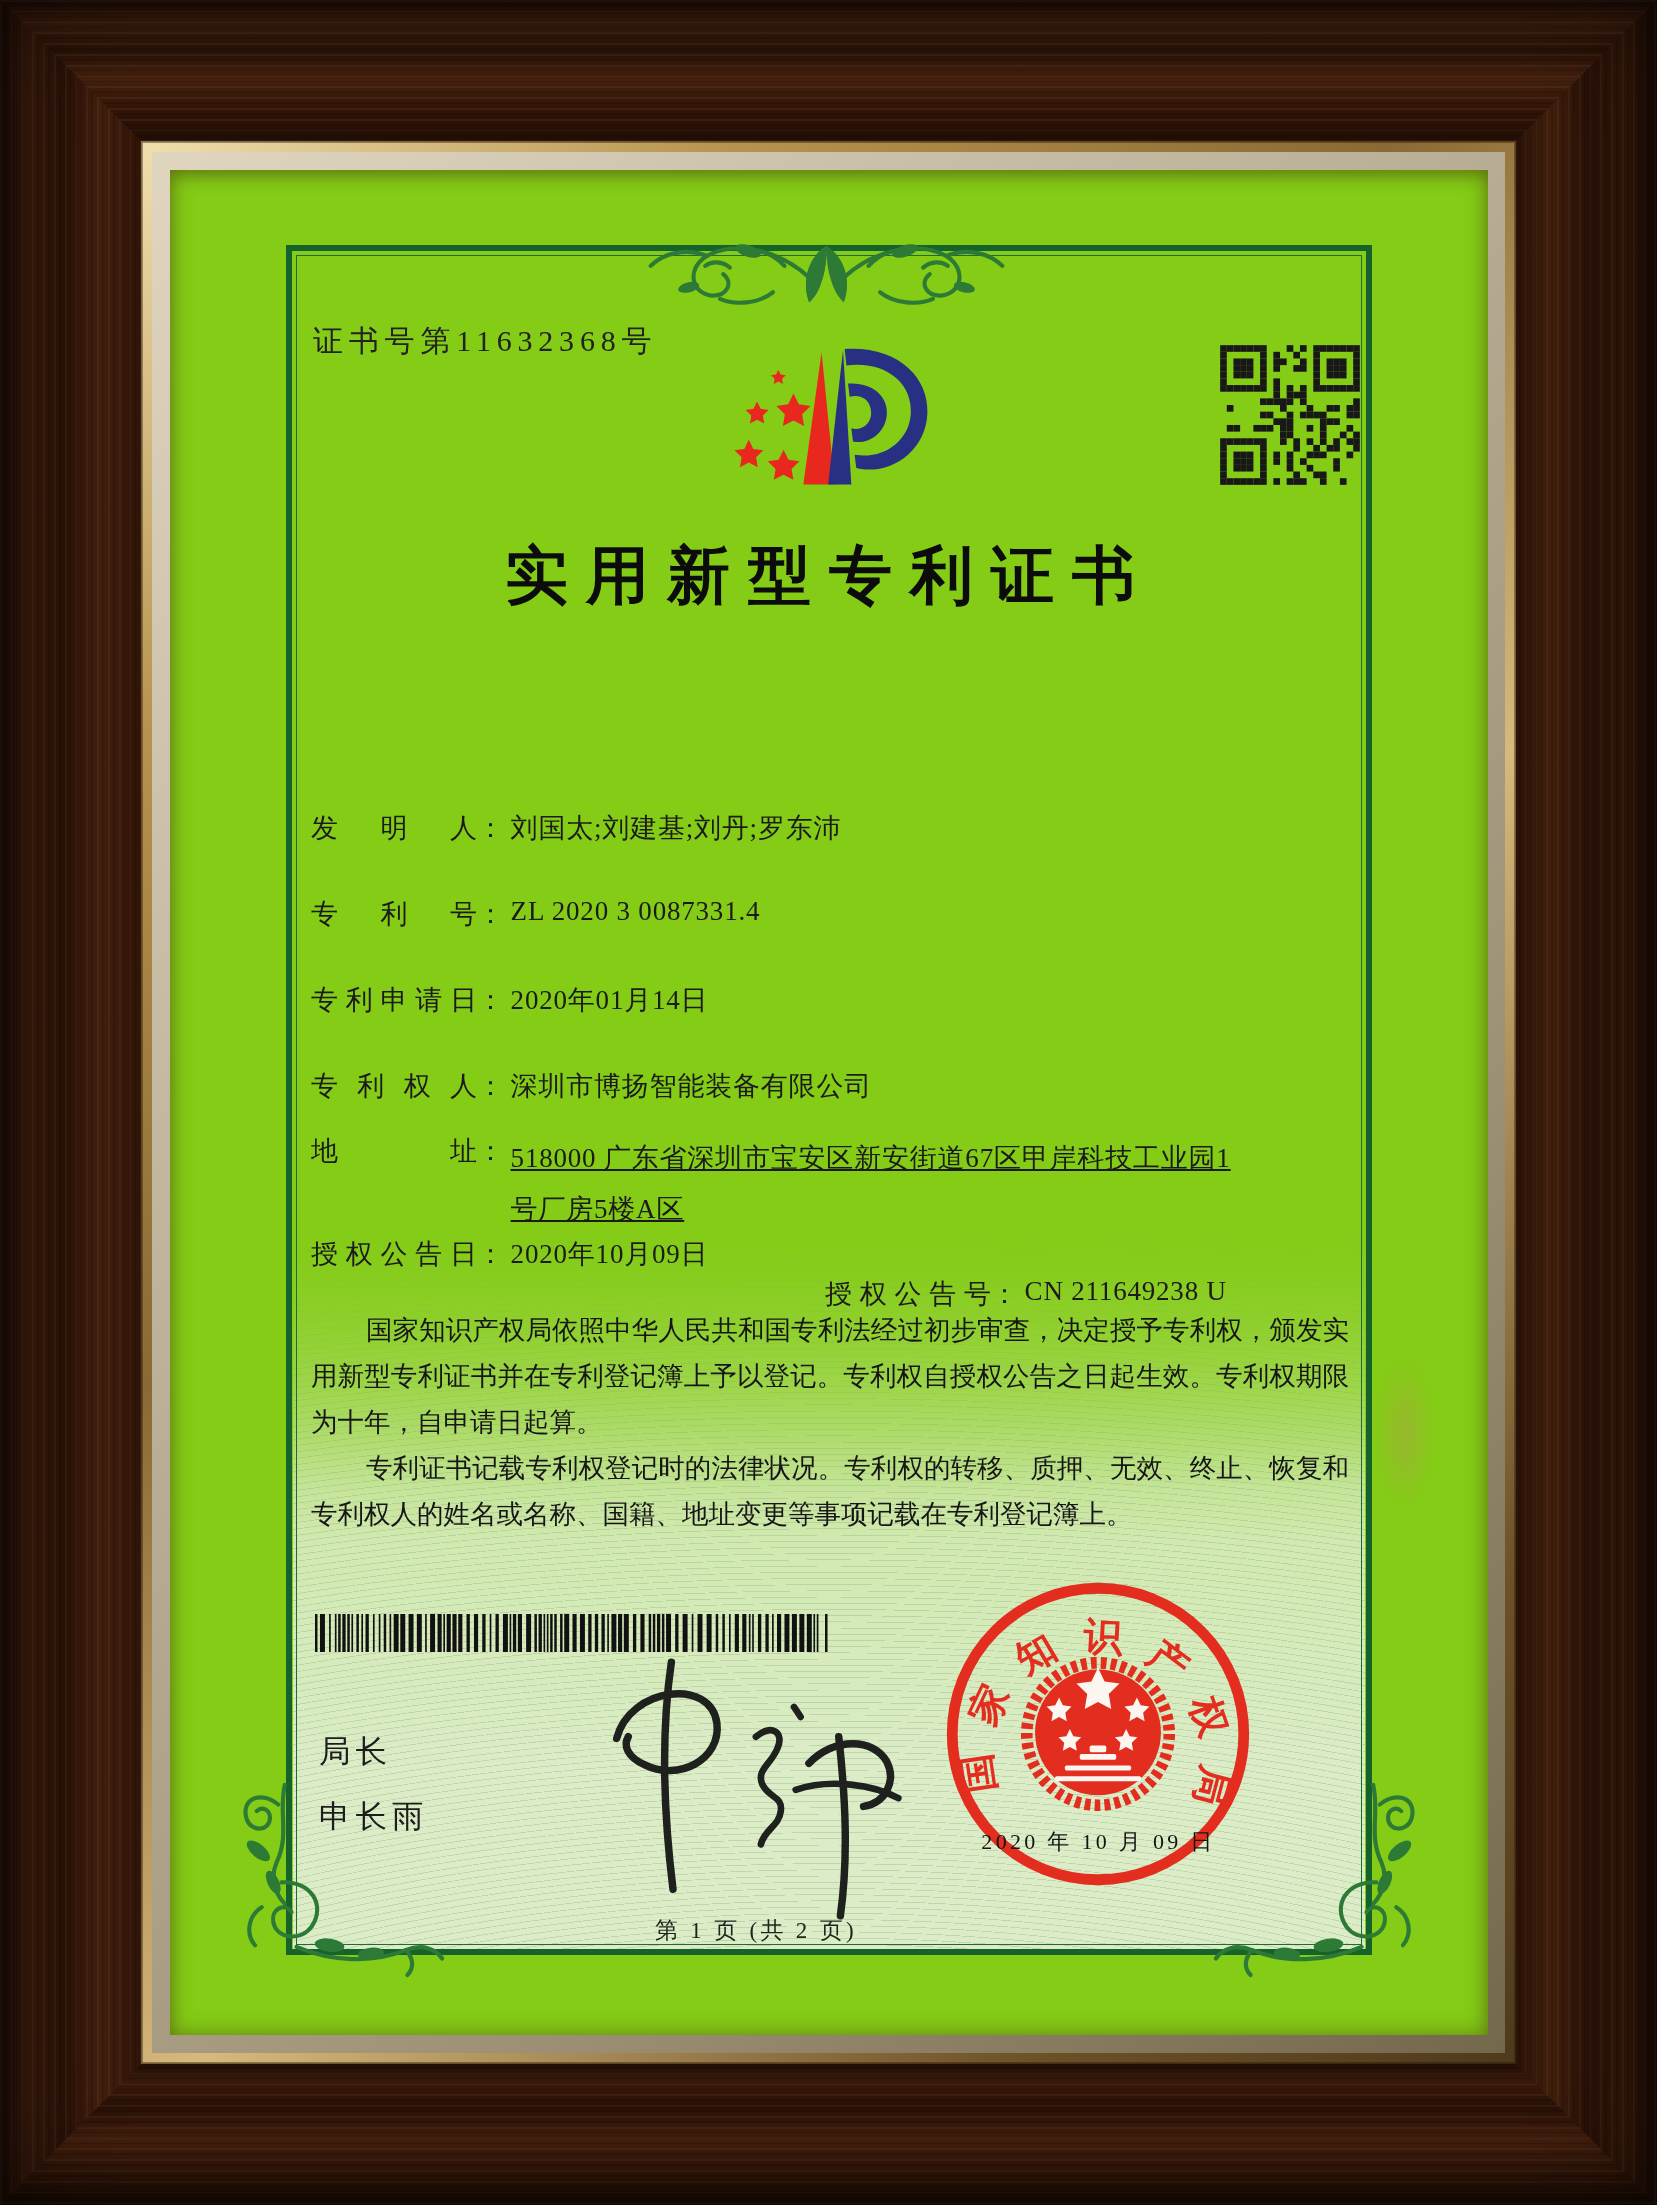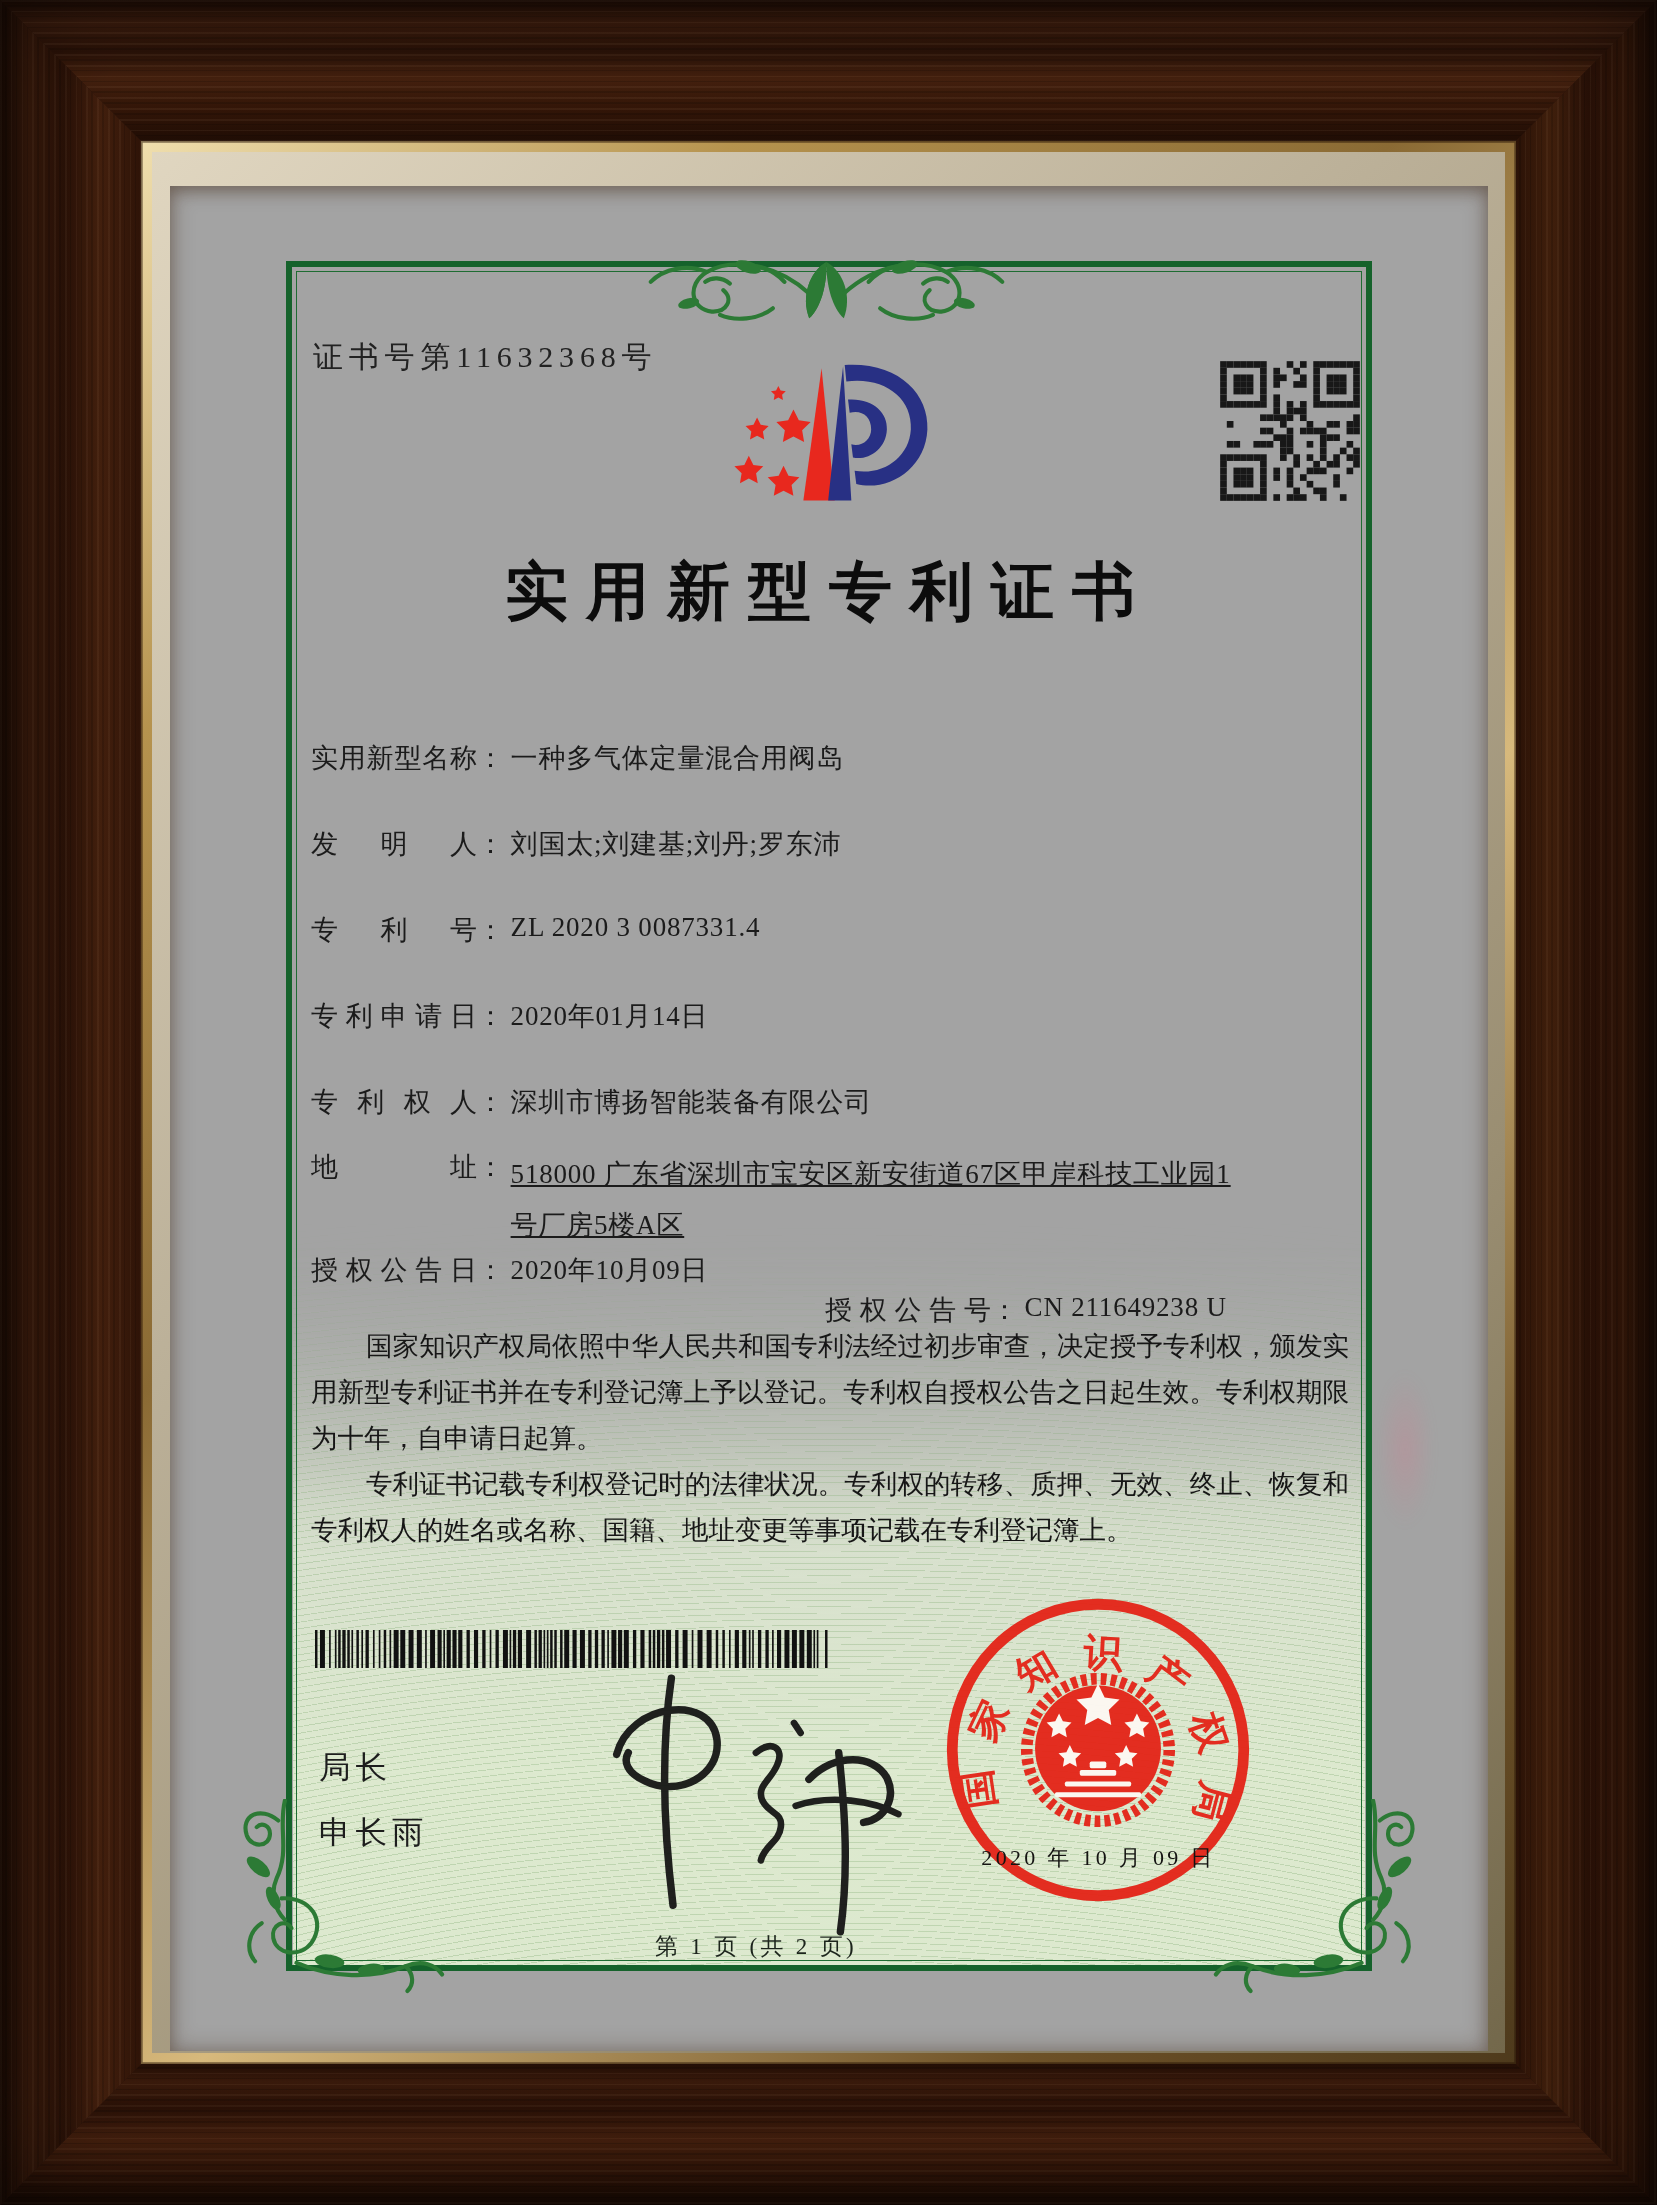--- a/index.html
+++ b/index.html
@@ -24,22 +24,22 @@
     clip-path:polygon(0 143px,100% 0,100% 100%,0 calc(100% - 143px));
     background:repeating-linear-gradient(to right,rgba(255,205,160,.05) 0 1.7px,rgba(0,0,0,0) 1.7px 5px,rgba(0,0,0,.15) 5px 6.6px,rgba(0,0,0,0) 6.6px 10.8px),
     linear-gradient(to left,#190a04 0%,#361809 22%,#2a1107 48%,#41200d 74%,#2a1207 100%);}
   .vignette{position:absolute;inset:0;box-shadow:inset 0 0 116px rgba(0,0,0,.55);pointer-events:none;z-index:9;}
   .bevel{position:absolute;inset:141px;
     background:linear-gradient(135deg,#f0dfae 0%,#b6934e 18%,#8a6a34 38%,#d7b97c 60%,#6d5127 85%,#4e3a1c 100%);
     box-shadow:inset 0 0 0 1.7px rgba(40,20,5,.55);}
   .bevel-inner{position:absolute;inset:152px;
     background:linear-gradient(135deg,#e0d6c0 0%,#bbb098 38%,#9a8e72 72%,#73684b 100%);}
   
-  .paper{position:absolute;left:170px;top:186px;width:1318px;height:1865px;
-    background:#a3a3a3;
+  .paper{position:absolute;left:170px;top:170px;width:1318px;height:1865px;
+    background:#84cc16;
     box-shadow:inset 0 0 23px rgba(60,35,15,.38), inset 0 5.8px 13.3px rgba(60,35,15,.28);}
   .guilloche{position:absolute;left:123px;right:123px;top:1036px;bottom:83px;z-index:1;
     background:
       repeating-radial-gradient(1326px 663px at 50% 168%, rgba(142,180,128,.38) 0 1.7px, rgba(255,255,255,0) 1.7px 12.4px),
       linear-gradient(to bottom, rgba(233,242,222,0) 0%, rgba(229,240,216,.8) 45%, rgba(224,237,209,.95) 75%);
     -webkit-mask-image:linear-gradient(to bottom,transparent 0%,#000 38%);
     mask-image:linear-gradient(to bottom,transparent 0%,#000 38%);}
   .smudge{position:absolute;left:1206px;top:1185px;width:58px;height:157px;z-index:1;border-radius:50%;
     background:radial-gradient(closest-side,rgba(228,110,135,.22),rgba(228,110,135,0));filter:blur(4.1px);}
   
@@ -354,23 +354,20 @@
           <rect x="69" y="165" width="8" height="8" fill="#181818"></rect>
           <rect x="85" y="165" width="8" height="8" fill="#181818"></rect>
           <rect x="93" y="165" width="8" height="8" fill="#181818"></rect>
           <rect x="101" y="165" width="8" height="8" fill="#181818"></rect>
           <rect x="125" y="165" width="8" height="8" fill="#181818"></rect>
           <rect x="149" y="165" width="8" height="8" fill="#181818"></rect>
         </svg>
 
       <div class="title">实用新型专利证书</div>
 
-      <div class="frow r0">
-        <span class="flabel">实用新型名称</span><span class="fcolon">：</span><span class="fval">一种多气体定量混合用阀岛</span>
-      </div>
       <div class="frow r1">
         <span class="flabel">发明人</span><span class="fcolon">：</span><span class="fval">刘国太;刘建基;刘丹;罗东沛</span>
       </div>
       <div class="frow r2">
         <span class="flabel">专利号</span><span class="fcolon">：</span><span class="fval">ZL 2020 3 0087331.4</span>
       </div>
       <div class="frow r3">
         <span class="flabel">专利申请日</span><span class="fcolon">：</span><span class="fval">2020年01月14日</span>
       </div>
       <div class="frow r4">

